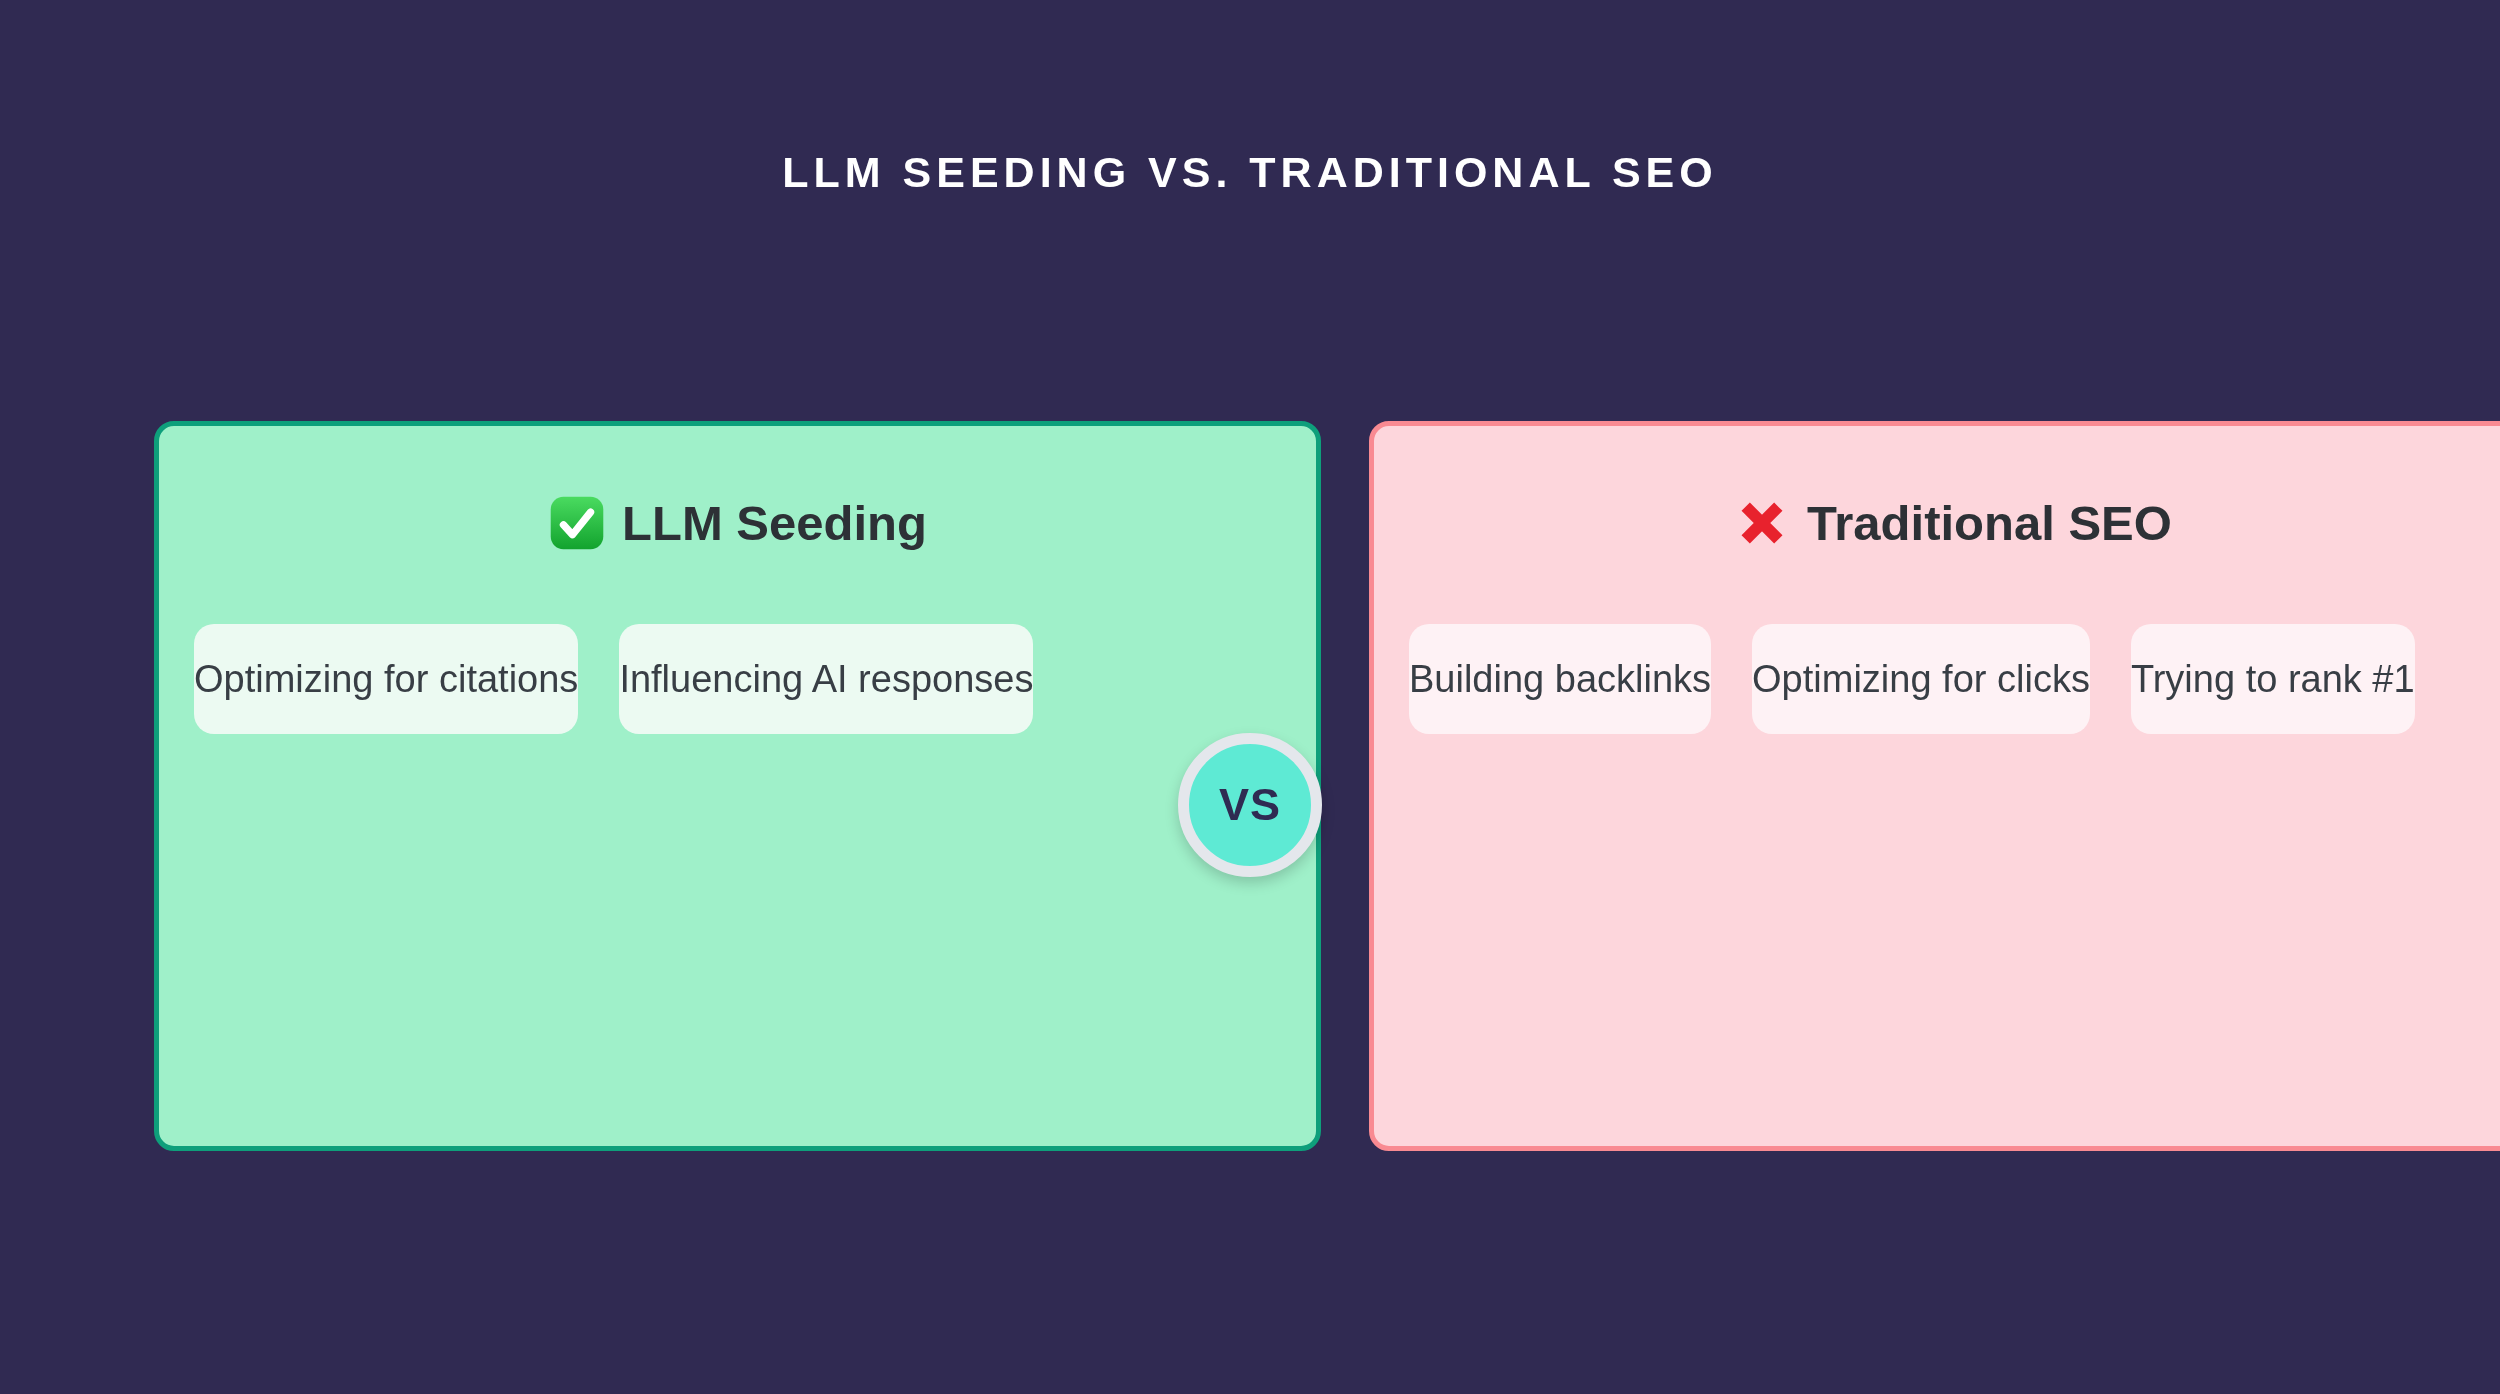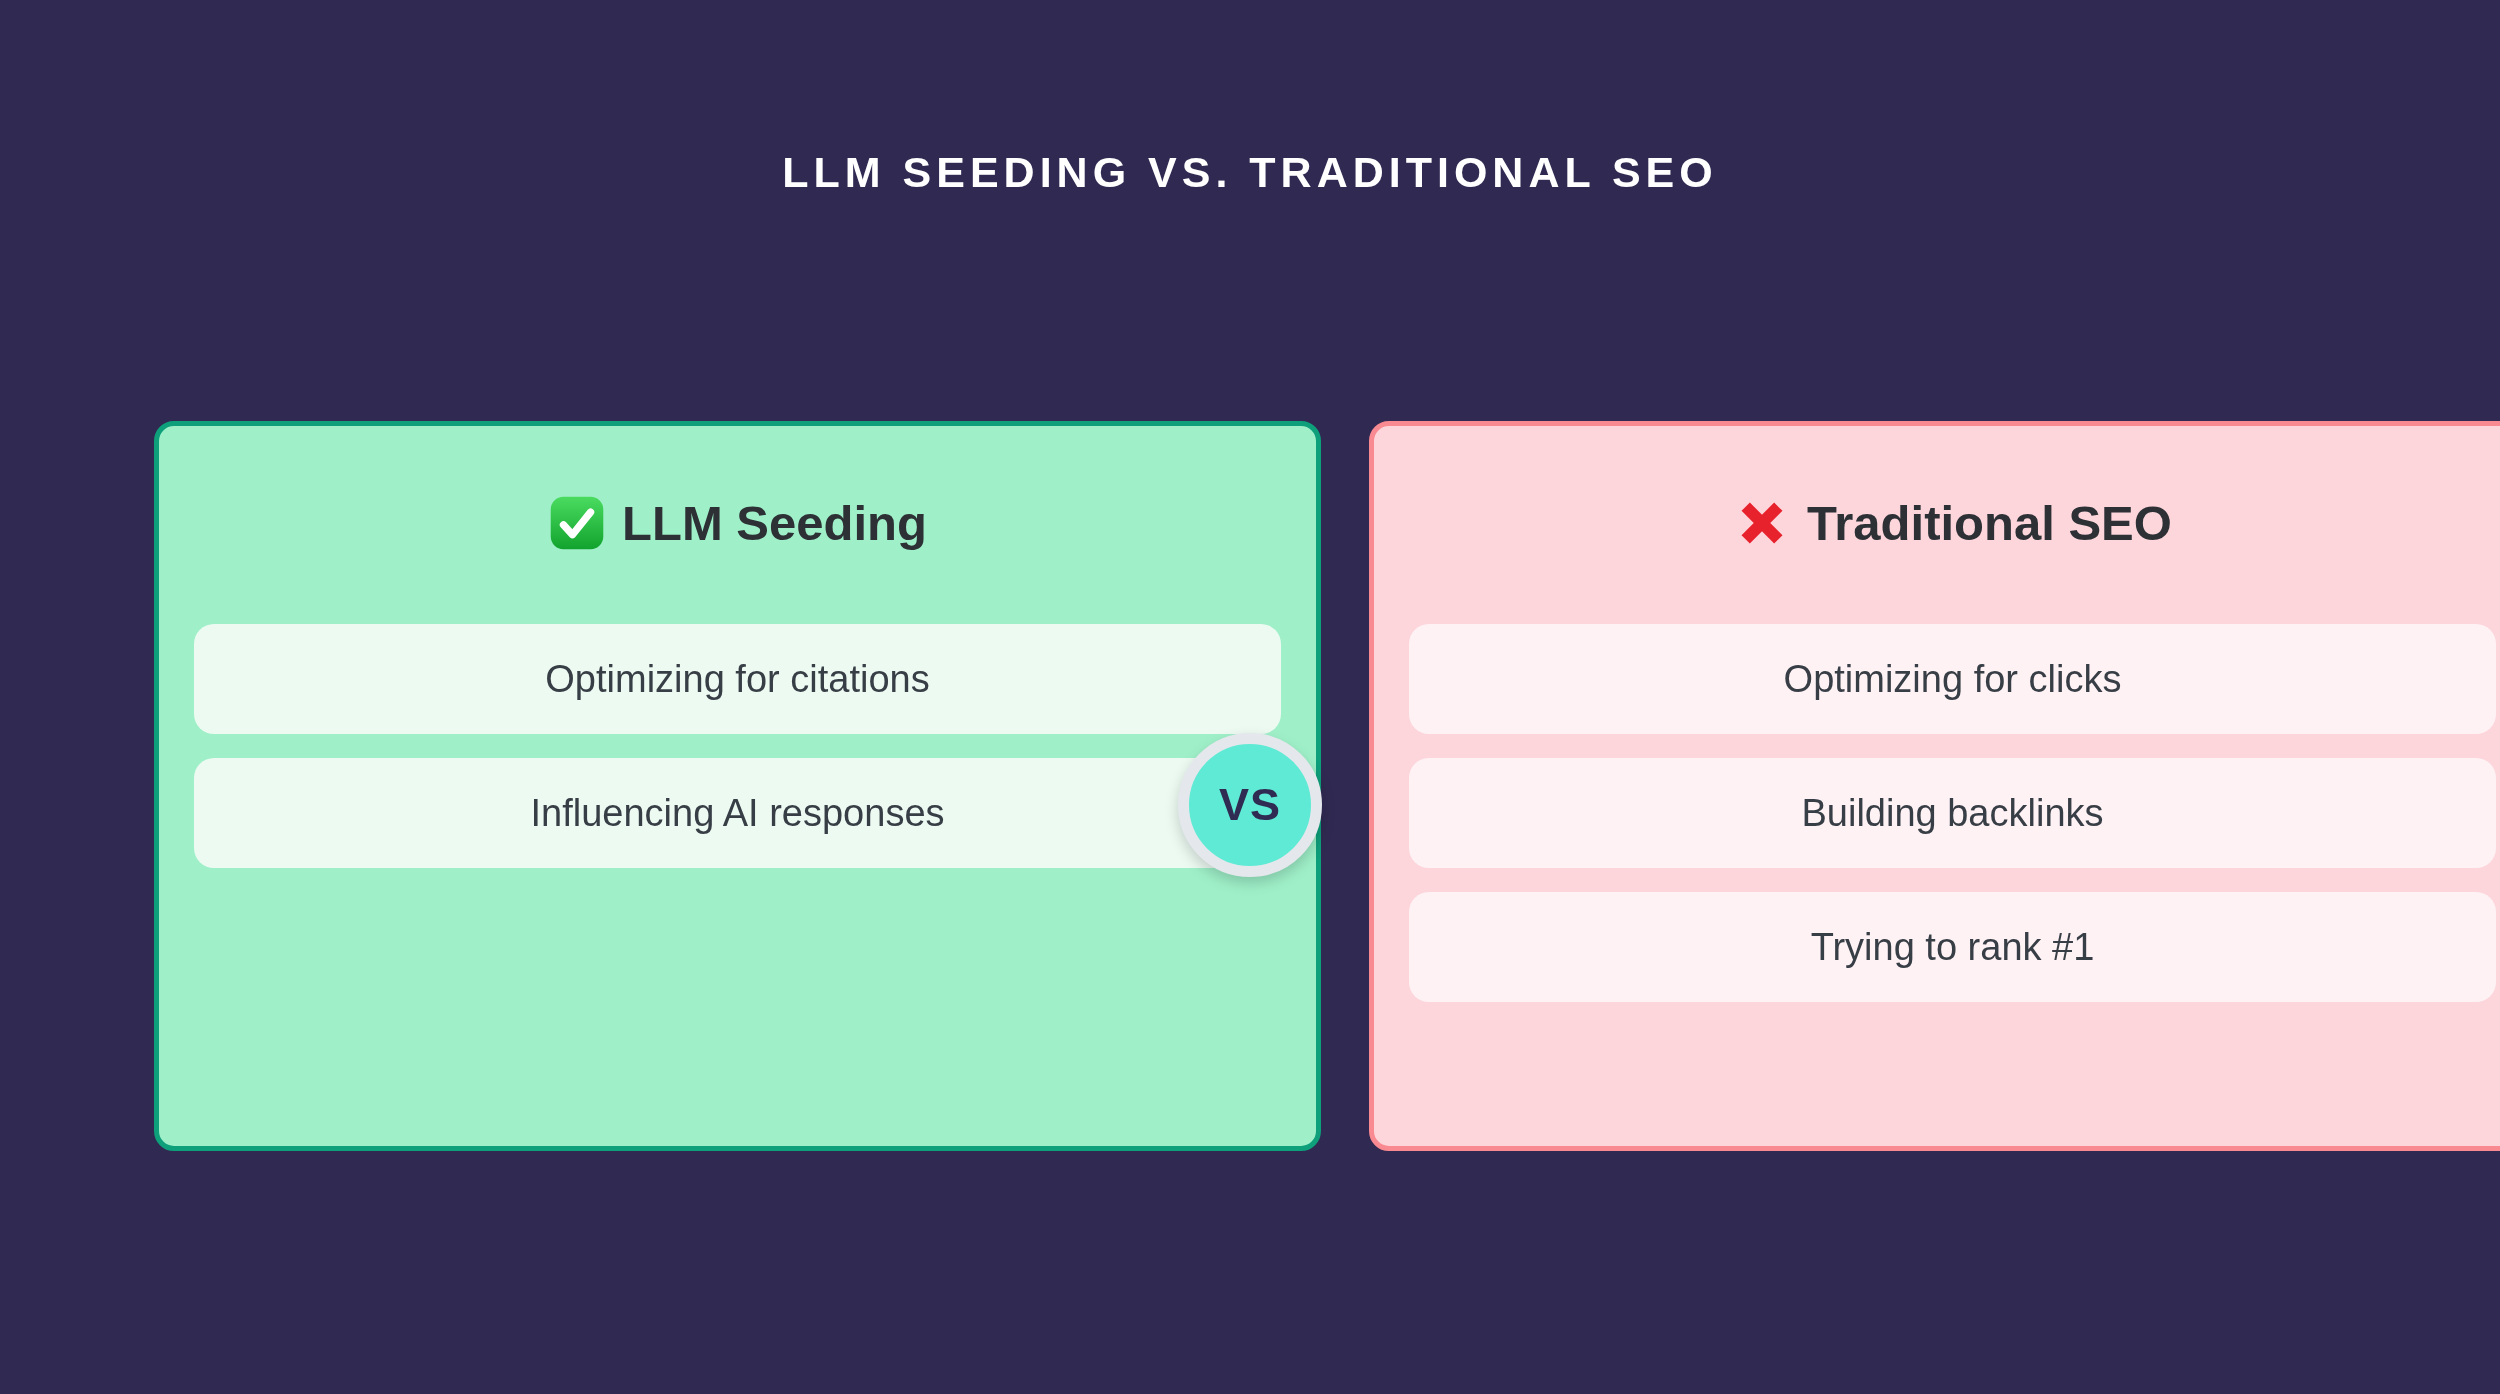--- a/index.html
+++ b/index.html
@@ -49,21 +49,21 @@
     margin-top:66px;
     height:62px;
     display:flex;align-items:center;justify-content:center;gap:16px;
     color:var(--heading-text,#2D3136);
     font-size:49px;font-weight:700;
   }
   .icon{width:58px;height:58px;display:inline-flex;flex:0 0 auto;}
   .icon svg{width:100%;height:100%;display:block;}
   .items{
     margin-top:70px;
-    display:flex;flex-direction:column;gap:24px;
+    display:flex;flex-direction:row;gap:41px;
     padding:0 35px;
   }
   .item{
     height:110px;
     border-radius:20px;
     display:flex;align-items:center;justify-content:center;
     font-size:38px;
     color:var(--item-text,#383E45);
   }
   .card.green .item{background:var(--green-item-bg,#ECFAF2);}
@@ -117,19 +117,19 @@
   <section class="card pink">
     <div class="card-header">
       <span class="icon">
         <svg viewBox="0 0 64 64" aria-hidden="true">
           <path d="M14 14 L50 50 M50 14 L14 50" fill="none" stroke="var(--cross-red,#E8222D)" stroke-width="13" stroke-linecap="butt" stroke-linejoin="miter"></path>
         </svg>
       </span>
       <span>Traditional SEO</span>
     </div>
     <div class="items">
+      <div class="item">Building backlinks</div>
       <div class="item">Optimizing for clicks</div>
-      <div class="item">Building backlinks</div>
       <div class="item">Trying to rank #1</div>
     </div>
   </section>
 
 </div>
 
 </body></html>

